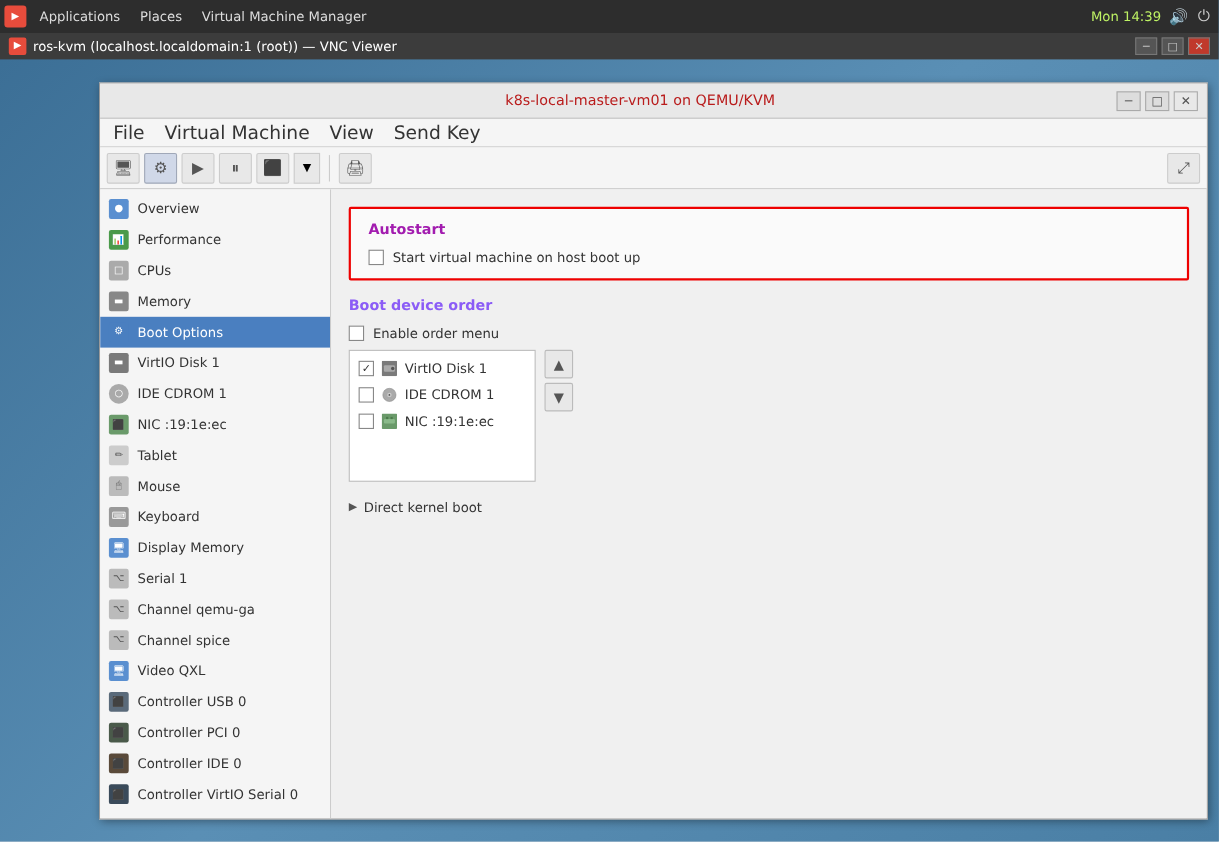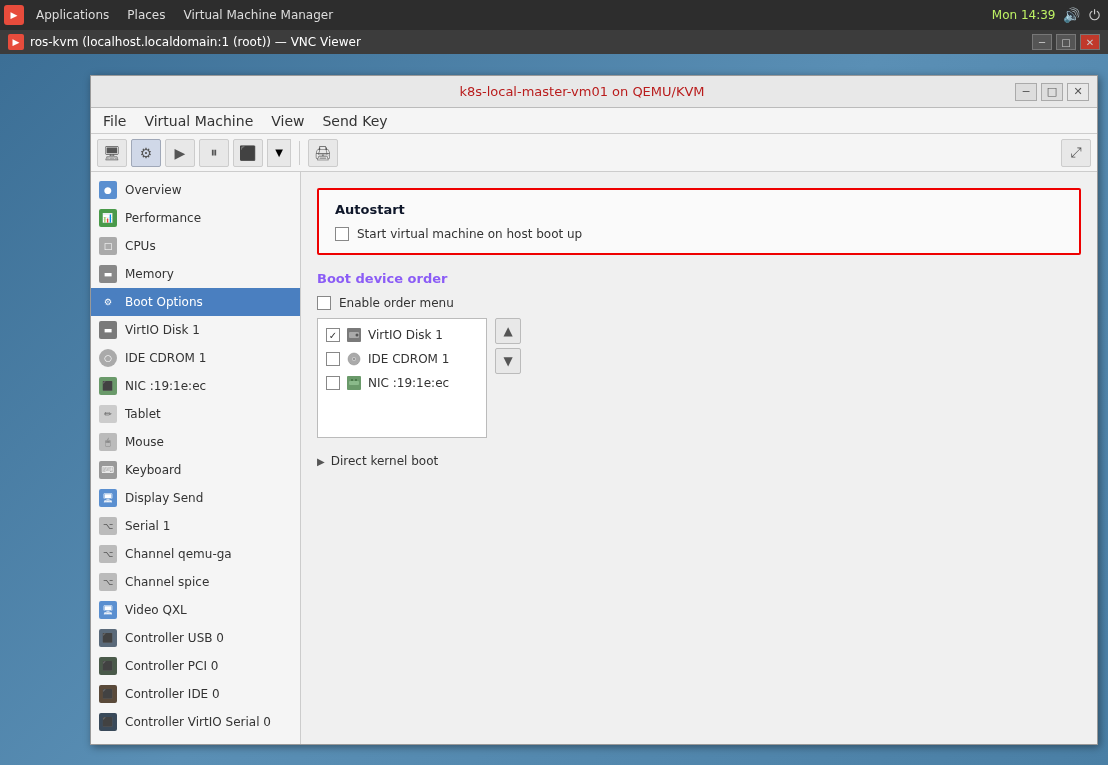--- a/index.html
+++ b/index.html
@@ -200,21 +200,21 @@
       height: 26px;
       background: #f5f5f5;
       border-bottom: 1px solid #ccc;
       display: flex;
       align-items: center;
       padding: 0 4px;
       gap: 2px;
     }
     .vm-menu-item {
       padding: 3px 8px;
-      font-size: 14px;
+      font-size: 17px;
       color: #333;
       cursor: pointer;
     }
 
     
     .vm-toolbar {
       height: 38px;
       background: #f5f5f5;
       border-bottom: 1px solid #ccc;
       display: flex;
@@ -319,21 +319,21 @@
     .autostart-box {
       border: 2px solid #e00;
       background: #fafafa;
       padding: 12px 16px;
       margin-bottom: 16px;
       border-radius: 2px;
     }
     .section-title {
       font-size: 13px;
       font-weight: bold;
-      color: #0f172a;
+      color: #a21caf;
       margin-bottom: 10px;
     }
     .checkbox-row {
       display: flex;
       align-items: center;
       gap: 8px;
       font-size: 12px;
       color: #333;
     }
     .checkbox-input {
@@ -537,21 +537,21 @@
         <div class="sidebar-item">
           <div class="sidebar-icon icon-mouse">🖱</div>
           <span>Mouse</span>
         </div>
         <div class="sidebar-item">
           <div class="sidebar-icon icon-keyboard">⌨</div>
           <span>Keyboard</span>
         </div>
         <div class="sidebar-item">
           <div class="sidebar-icon icon-display">🖥</div>
-          <span>Display Send</span>
+          <span>Display Memory</span>
         </div>
         <div class="sidebar-item">
           <div class="sidebar-icon icon-serial">⌥</div>
           <span>Serial 1</span>
         </div>
         <div class="sidebar-item">
           <div class="sidebar-icon icon-channel">⌥</div>
           <span>Channel qemu-ga</span>
         </div>
         <div class="sidebar-item">

